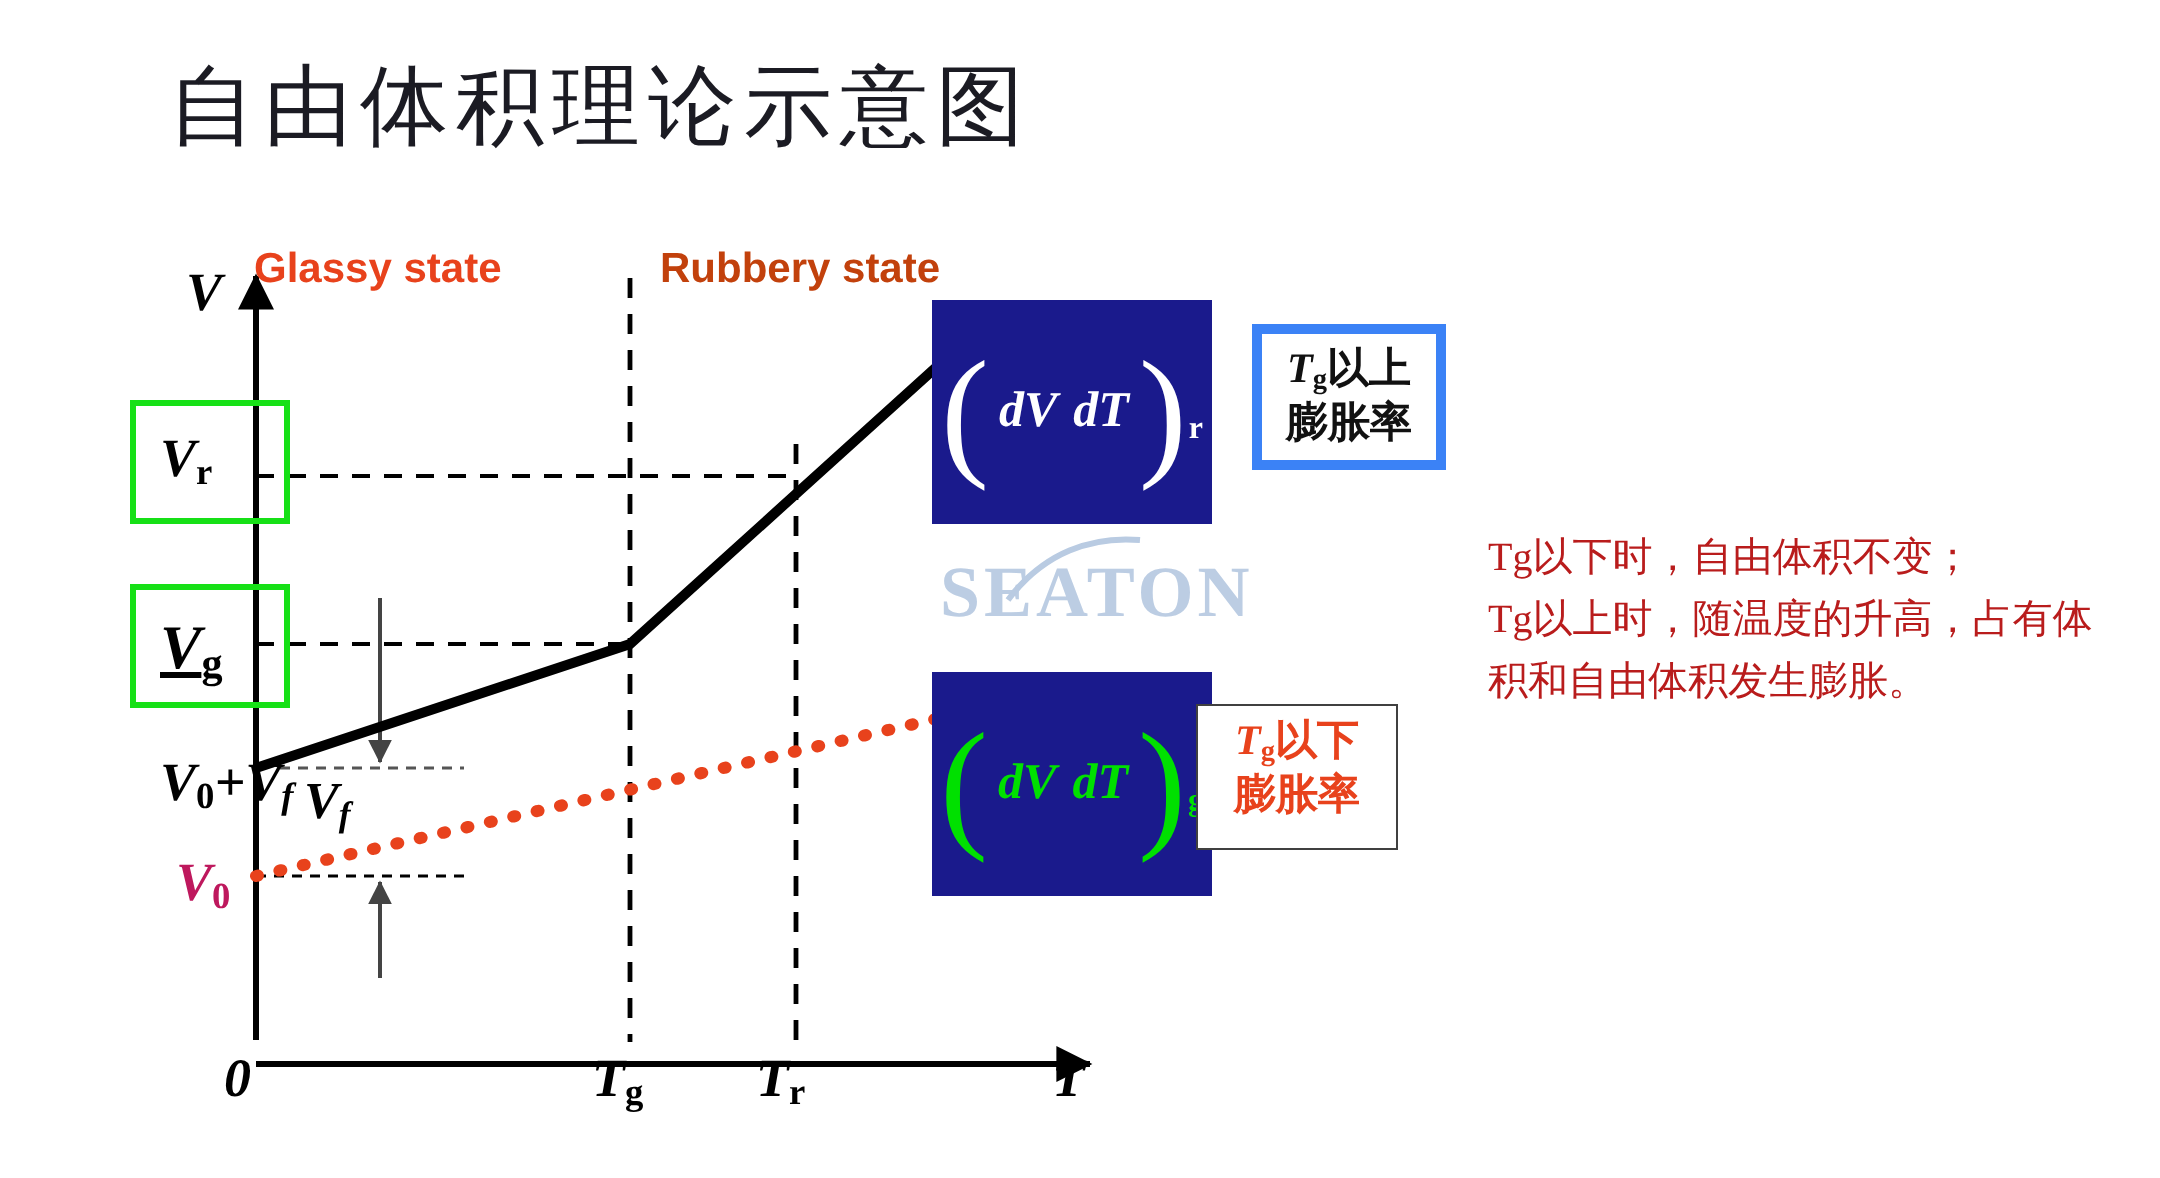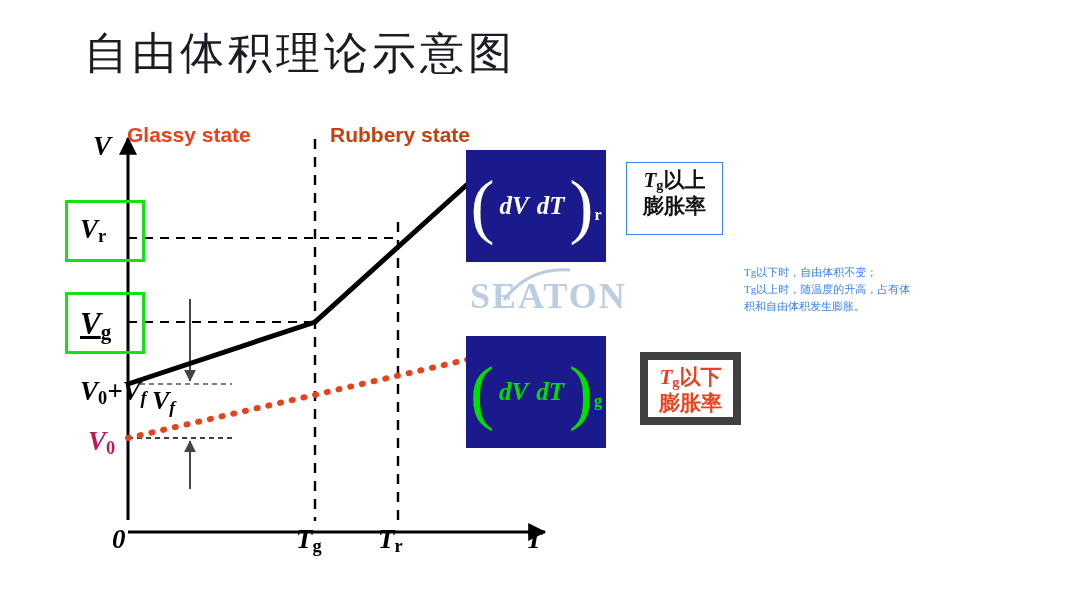--- a/index.html
+++ b/index.html
@@ -78,29 +78,29 @@
   .green-ink{color:#00e000;}
   .green-ink .bar{background:#00e000;}
 
   
   .callout{
     position:absolute;box-sizing:border-box;background:#ffffff;
     font-family:"Liberation Serif", serif;font-weight:bold;
     font-size:21px;line-height:1.16;text-align:center;
     padding:5px 8px 4px 8px;white-space:pre-line;
   }
-  #above-tg-callout{left:626px;top:162px;width:97px;height:73px;border:1px solid #3b82f6;color:#111;}
-  #below-tg-callout{left:640px;top:352px;width:101px;height:73px;border:8px solid #404040;color:#e8421c;}
+  #above-tg-callout{left:626px;top:162px;width:97px;height:73px;border:5px solid #3b82f6;color:#111;}
+  #below-tg-callout{left:598px;top:352px;width:101px;height:73px;border:1px solid #404040;color:#e8421c;}
   .callout .tgmark{font-style:italic;}
 
   
   #note-block{
     position:absolute;left:744px;top:264px;width:330px;
-    font-family:"Liberation Serif", serif;font-size:11px;line-height:1.55;
-    color:#3b82f6;white-space:pre-line;
+    font-family:"Liberation Serif", serif;font-size:20px;line-height:1.55;
+    color:#b91c1c;white-space:pre-line;
   }
 
   
   #watermark{
     position:absolute;left:470px;top:275px;
     font-family:Liberation Serif, serif;font-weight:bold;
     font-size:36px;letter-spacing:2px;color:#b9cbe2;opacity:.95;
     pointer-events:none;
   }
   #watermark-swoosh{

